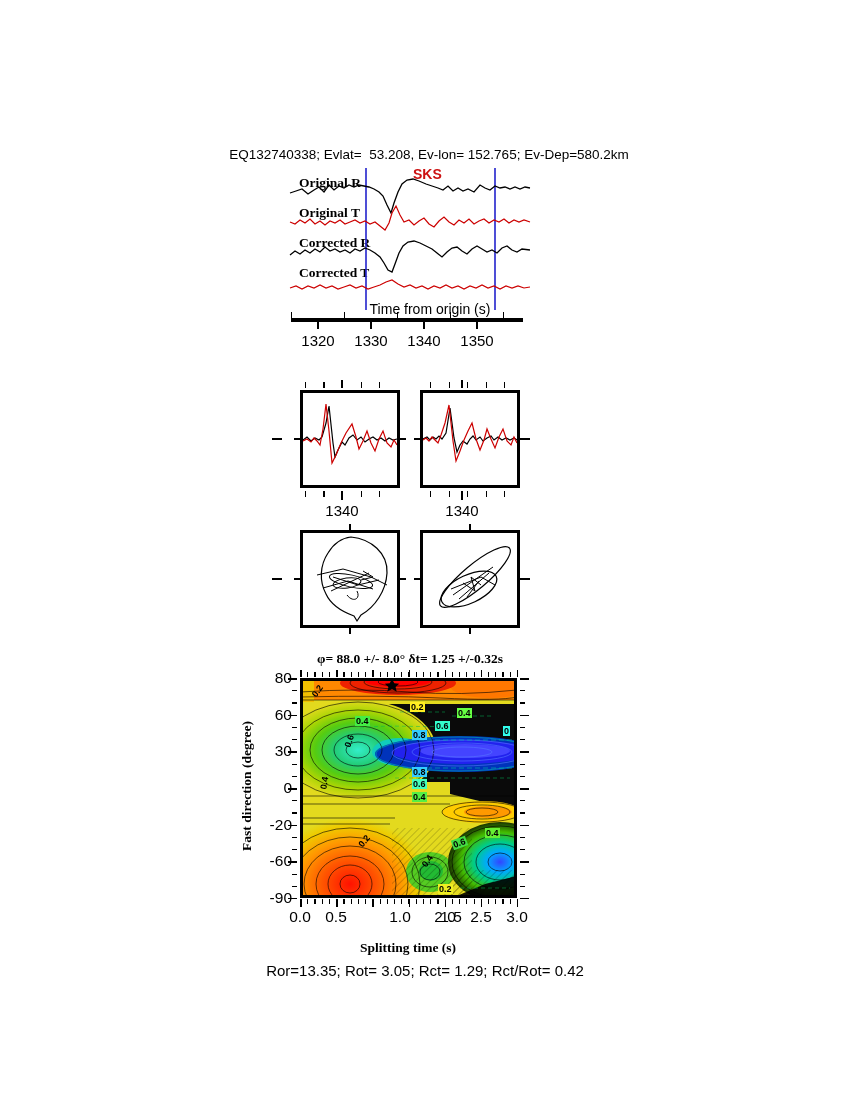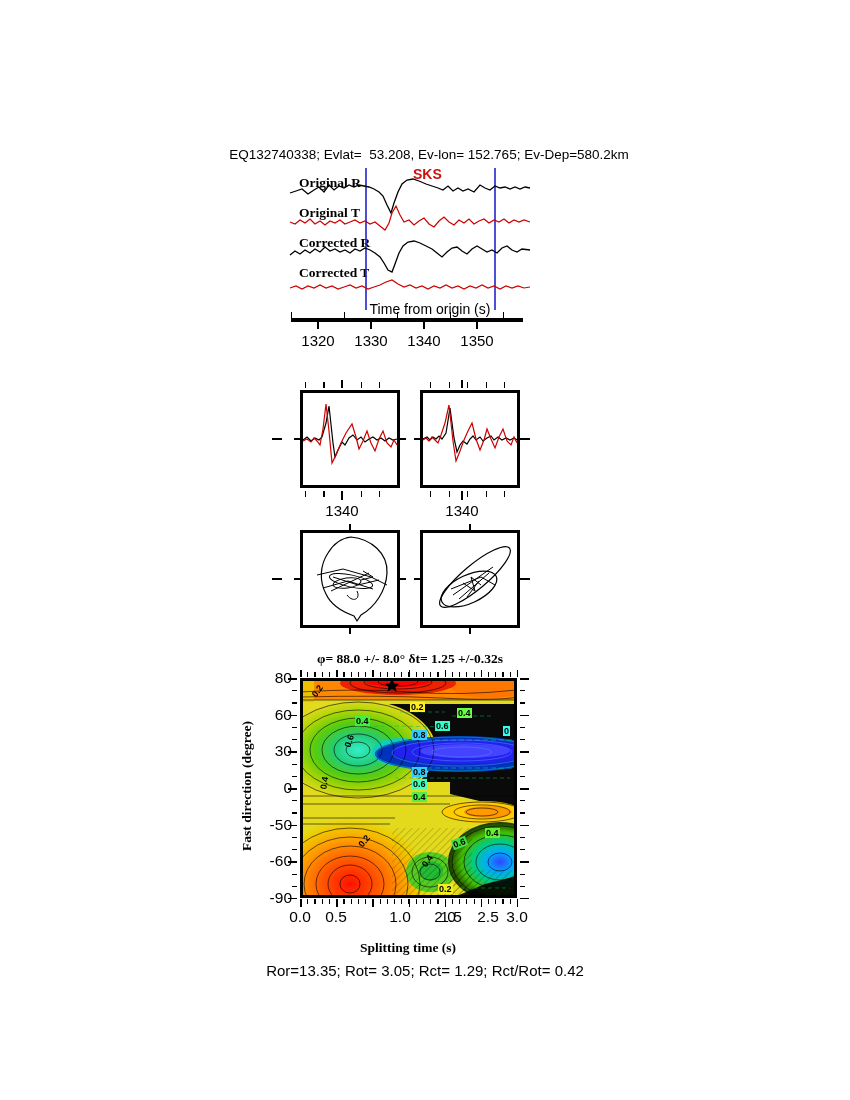--- a/index.html
+++ b/index.html
@@ -257,29 +257,29 @@
   <div class="abs" style="left:520px;top:678px;width:9px;height:221px;background:repeating-linear-gradient(#000 0 1.6px,transparent 1.6px 36.67px);"></div>
   <div class="abs" style="left:300px;top:672px;width:218px;height:5px;background:repeating-linear-gradient(90deg,#000 0 1.2px,transparent 1.2px 7.23px);"></div>
   <div class="abs" style="left:300px;top:670px;width:218px;height:7px;background:repeating-linear-gradient(90deg,#000 0 1.6px,transparent 1.6px 36.17px);"></div>
   <div class="abs" style="left:300px;top:899px;width:218px;height:5px;background:repeating-linear-gradient(90deg,#000 0 1.2px,transparent 1.2px 7.23px);"></div>
   <div class="abs" style="left:300px;top:899px;width:218px;height:8px;background:repeating-linear-gradient(90deg,#000 0 1.6px,transparent 1.6px 36.17px);"></div>
 
   <div class="abs ticknum ylab" style="left:250px;top:669px;">80</div>
   <div class="abs ticknum ylab" style="left:250px;top:706px;">60</div>
   <div class="abs ticknum ylab" style="left:250px;top:742px;">30</div>
   <div class="abs ticknum ylab" style="left:250px;top:779px;">0</div>
-  <div class="abs ticknum ylab" style="left:250px;top:816px;">-50</div>
+  <div class="abs ticknum ylab" style="left:250px;top:816px;">-20</div>
   <div class="abs ticknum ylab" style="left:250px;top:852px;">-60</div>
   <div class="abs ticknum ylab" style="left:250px;top:889px;">-90</div>
 
   <div class="abs ticknum xlab" style="left:284px;top:908px;">0.0</div>
   <div class="abs ticknum xlab" style="left:320px;top:908px;">0.5</div>
   <div class="abs ticknum xlab" style="left:356px;top:908px;margin-left:28px;">1.0</div>
   <div class="abs ticknum xlab" style="left:416px;top:908px;margin-left:19px;">1.5</div>
   <div class="abs ticknum xlab" style="left:429px;top:908px;">2.0</div>
-  <div class="abs ticknum xlab" style="left:465px;top:908px;margin-left:7px;">2.5</div>
+  <div class="abs ticknum xlab" style="left:465px;top:908px;">2.5</div>
   <div class="abs ticknum xlab" style="left:501px;top:908px;">3.0</div>
 
   <div class="abs serifb ctr" style="left:308px;top:940px;width:200px;">Splitting time (s)</div>
 
   <div class="abs ctr" style="left:0;right:0;top:962px;font-size:15px;">Ror=13.35; Rot= 3.05; Rct= 1.29; Rct/Rot= 0.42</div>
 
 </div>
 
 </body></html>

